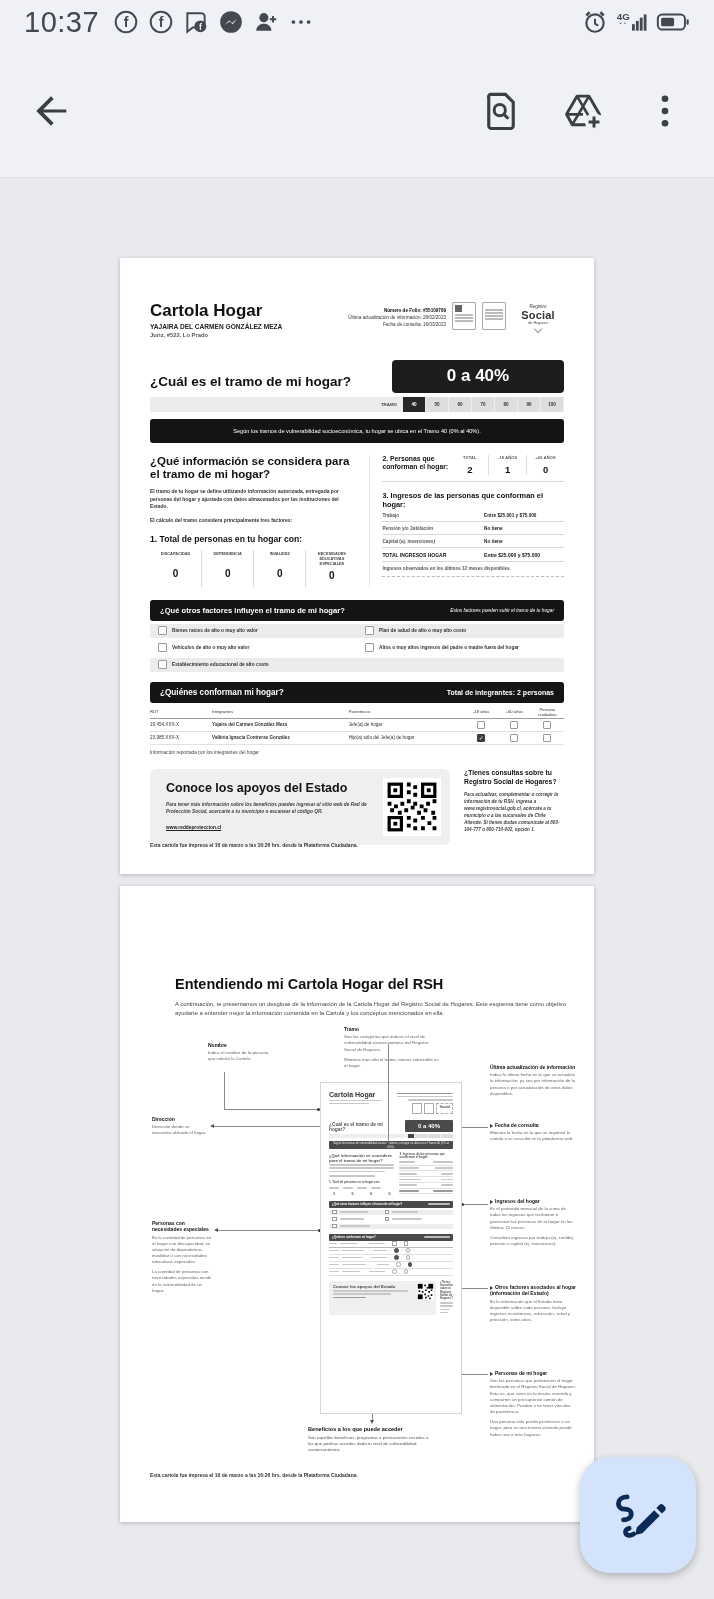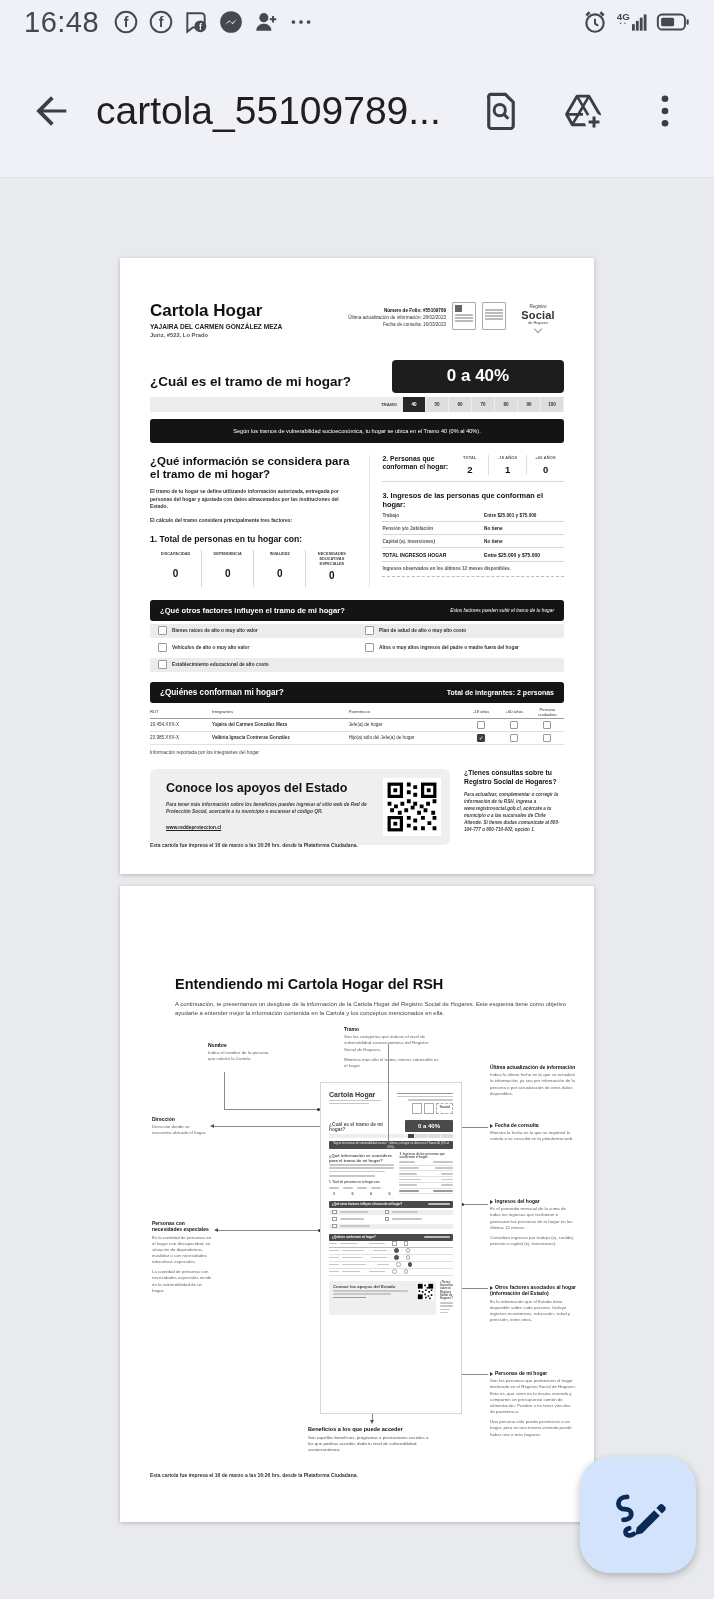--- a/index.html
+++ b/index.html
@@ -160,21 +160,21 @@
 
   
   .fab{position:absolute;right:18px;bottom:26px;width:116px;height:116px;border-radius:30px;background:#d3e3fc;box-shadow:0 3px 8px rgba(0,0,0,.25);display:flex;align-items:center;justify-content:center;cursor:pointer;}
 </style>
 </head>
 <body>
 
 <div class="screen">
 
   <div class="status-bar">
-    <span class="sb-time">16:48</span>
+    <span class="sb-time">10:37</span>
     <span class="sb-icons">
       <svg class="sb-ic" viewBox="0 0 24 24">
           <circle cx="12" cy="12" r="9.5" fill="none" stroke="#45494f" stroke-width="1.8"></circle>
           <text x="12" y="17" font-size="13" font-weight="bold" fill="#45494f" text-anchor="middle" font-family="Liberation Sans, sans-serif">f</text>
         </svg>
       <svg class="sb-ic" viewBox="0 0 24 24">
           <circle cx="12" cy="12" r="9.5" fill="none" stroke="#45494f" stroke-width="1.8"></circle>
           <text x="12" y="17" font-size="13" font-weight="bold" fill="#45494f" text-anchor="middle" font-family="Liberation Sans, sans-serif">f</text>
         </svg>
       <svg class="sb-ic" viewBox="0 0 24 24">
@@ -216,21 +216,20 @@
           <rect x="4" y="8" width="12" height="8" rx="1.5" fill="#45494f"></rect>
           <rect x="27.5" y="9.5" width="2" height="5" rx="1" fill="#45494f"></rect>
         </svg>
     </span>
   </div>
 
   <div class="app-bar">
     <svg class="ab-back" viewBox="0 0 24 24">
         <path d="M20 11.2H7.9l5.5-5.5L12 4.3 4.3 12l7.7 7.7 1.4-1.4-5.5-5.5H20z" fill="#3b3f44"></path>
       </svg>
-    <span class="ab-title">cartola_55109789...</span>
     <span class="ab-actions">
       <svg class="ab-ic" viewBox="0 0 24 24">
           <path d="M6 2.5h8.5L19 7v13.5a1.5 1.5 0 0 1-1.5 1.5h-11A1.5 1.5 0 0 1 5 20.5v-16A1.5 1.5 0 0 1 6 2.5z" fill="none" stroke="#3b3f44" stroke-width="1.8"></path>
           <circle cx="11.3" cy="11.5" r="3.2" fill="none" stroke="#3b3f44" stroke-width="1.7"></circle>
           <path d="M13.6 13.8l2.6 2.6" stroke="#3b3f44" stroke-width="1.7"></path>
         </svg>
       <svg class="ab-ic" viewBox="0 0 24 24">
           <path d="M8.6 3.5h6.8l6 10.4-3.4 5.9H5.9l-3.3-5.9z" fill="none" stroke="#3b3f44" stroke-width="1.7" stroke-linejoin="round"></path>
           <path d="M8.6 3.5L12 9.4l-6.1 10.4M15.4 3.5L12 9.4l6.2 10.4M3 13.9h9" stroke="#3b3f44" stroke-width="1.5" fill="none"></path>
           <circle cx="18.3" cy="18.3" r="5.2" fill="#eff1f7"></circle>

